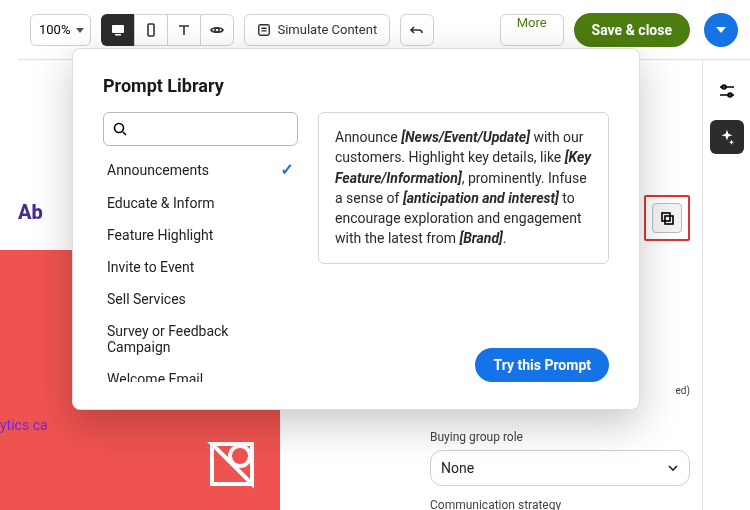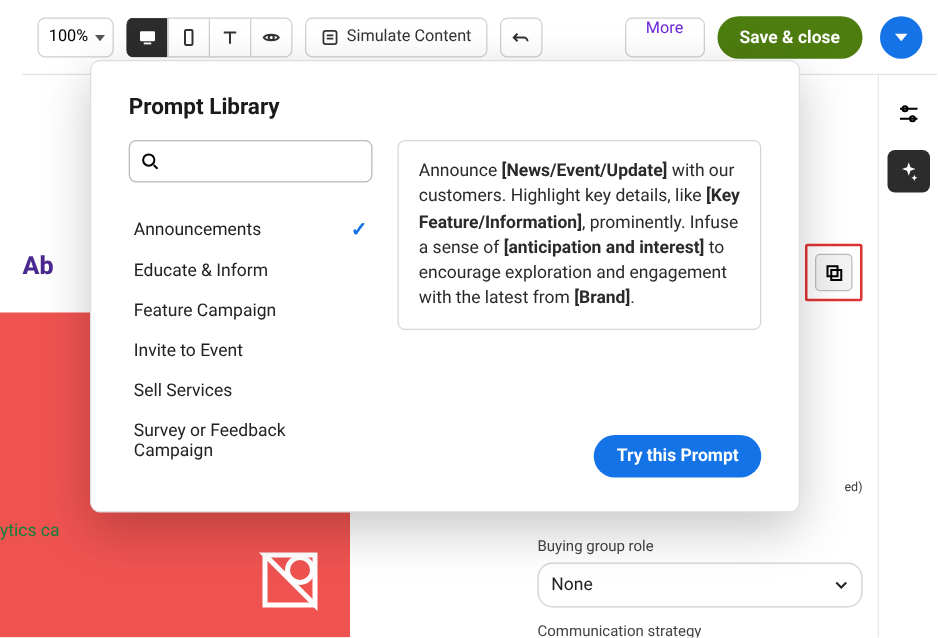--- a/index.html
+++ b/index.html
@@ -18,21 +18,21 @@
     background: #fff; display: flex; align-items: center; justify-content: center;
     font-size: 13px; color: #333; padding: 0 8px;
   }
   .tb-btn.dark { background: #2c2c2c; color: #fff; border-color: #2c2c2c; }
   .tb-seg { border-radius: 0; border-right: none; }
   .tb-seg:first-child { border-top-left-radius: 6px; border-bottom-left-radius: 6px; }
   .tb-seg:last-child { border-top-right-radius: 6px; border-bottom-right-radius: 6px; border-right: 1px solid #d0d0d0; }
   .zoom-select { height: 32px; border: 1px solid #d0d0d0; border-radius: 6px; padding: 0 20px 0 8px; font-size: 13px; position: relative; display: flex; align-items: center; }
   .zoom-select::after { content: ""; position: absolute; right: 6px; top: 13px; border-left: 4px solid transparent; border-right: 4px solid transparent; border-top: 5px solid #555; }
   .spacer { flex: 1; }
-  .more-btn { height: 32px; border: 1px solid #d0d0d0; border-radius: 6px; padding: 0 16px; font-size: 13px; color: #6d28d9; background: #fff; }
+  .more-btn { height: 32px; border: 1px solid #d0d0d0; border-radius: 6px; padding: 0 16px; font-size: 13px; color: #4d7c0f; background: #fff; }
   .save-close {
     height: 34px; border-radius: 17px; background: #4d7c0f; color: #fff;
     font-weight: 700; font-size: 14px; padding: 0 18px; display: flex; align-items: center;
   }
   .save-close-split {
     width: 34px; height: 34px; border-radius: 50%; background: #1473e6;
     display: flex; align-items: center; justify-content: center; margin-left: 4px;
   }
   .chev-down { width: 0; height: 0; border-left: 5px solid transparent; border-right: 5px solid transparent; border-top: 6px solid #fff; }
 
@@ -54,21 +54,21 @@
   }
   .red-block {
     position: absolute; left: 0; top: 190px; width: 280px; height: 260px;
     background: #ef5350;
   }
   .red-block svg { position: absolute; right: 16px; bottom: 14px; }
   .canvas-title {
     position: absolute; left: 18px; top: 140px; color: #4b2a8f; font-weight: 800; font-size: 20px;
   }
   .canvas-sub {
-    position: absolute; left: 0px; top: 357px; color: #15803d; font-size: 14px;
+    position: absolute; left: 0px; top: 357px; color: #6d28d9; font-size: 14px;
   }
 
   
   .props {
     position: absolute; right: 60px; top: 430px; width: 260px;
   }
   .props-label { font-size: 12px; color: #444; margin-bottom: 6px; }
   .props-select {
     height: 36px; border: 1px solid #cfcfcf; border-radius: 12px; display: flex; align-items: center;
     justify-content: space-between; padding: 0 10px; font-size: 14px; color: #222; background: #fff;
@@ -96,32 +96,32 @@
   }
   .modal-title { font-size: 18px; font-weight: 700; color: #1a1a1a; margin-bottom: 16px; }
   .modal-body { display: flex; gap: 20px; height: 270px; }
   .modal-left { width: 195px; display: flex; flex-direction: column; }
   .search-box {
     height: 34px; border: 1px solid #b9b9b9; border-radius: 6px; display: flex; align-items: center;
     padding: 0 8px; gap: 6px;
   }
   .search-box svg { flex-shrink: 0; }
   .search-box input { border: none; outline: none; width: 100%; font-size: 13px; }
-  .prompt-list { margin-top: 20px; overflow: hidden; flex: 1; }
+  .prompt-list { margin-top: 6px; overflow: hidden; flex: 1; }
   .prompt-item {
     padding: 8px 4px; font-size: 14px; color: #222; display: flex; align-items: center; justify-content: space-between;
     cursor: pointer;
   }
   .prompt-item .check { color: #1473e6; font-weight: 700; font-size: 16px; }
   .modal-right { flex: 1; display: flex; flex-direction: column; }
   .preview-box {
     border: 1px solid #d6d6d6; border-radius: 6px; padding: 14px 16px;
     font-size: 14px; color: #2a2a2a; line-height: 1.45;
   }
-  .preview-box b { font-weight: 700; }
+  .preview-box b { font-weight: 700; font-style: italic; }
   .try-btn {
     margin-top: auto; align-self: flex-end;
     height: 34px; border-radius: 17px; background: #1473e6; color: #fff;
     font-weight: 700; font-size: 14px; padding: 0 18px; display: flex; align-items: center;
   }
 
   
   .icon-stroke { stroke: currentColor; stroke-width: 1.6; fill: none; }
 </style>
 </head>
@@ -250,21 +250,21 @@
         </div>
         <div class="prompt-list" id="prompt-list">
             <div class="prompt-item">
               <span>Announcements</span>
               <span class="check">✓</span>
             </div>
             <div class="prompt-item">
               <span>Educate &amp; Inform</span>
             </div>
             <div class="prompt-item">
-              <span>Feature Campaign</span>
+              <span>Feature Highlight</span>
             </div>
             <div class="prompt-item">
               <span>Invite to Event</span>
             </div>
             <div class="prompt-item">
               <span>Sell Services</span>
             </div>
             <div class="prompt-item">
               <span>Survey or Feedback Campaign</span>
             </div>

